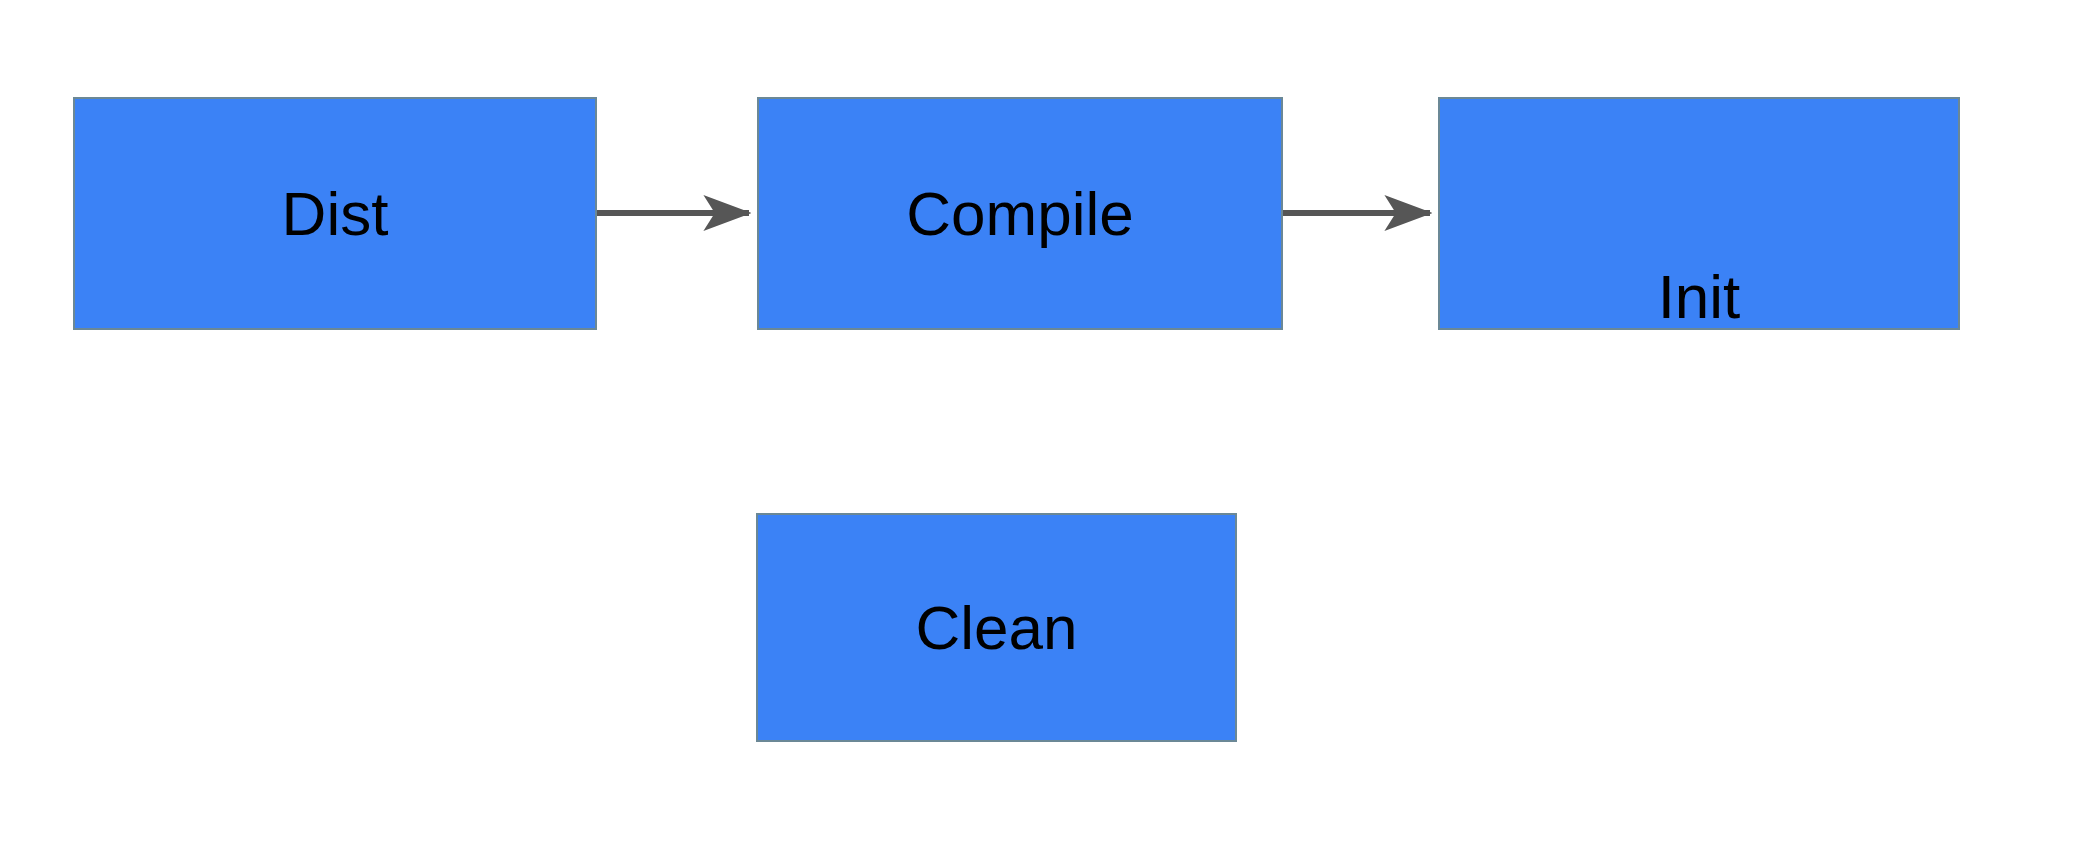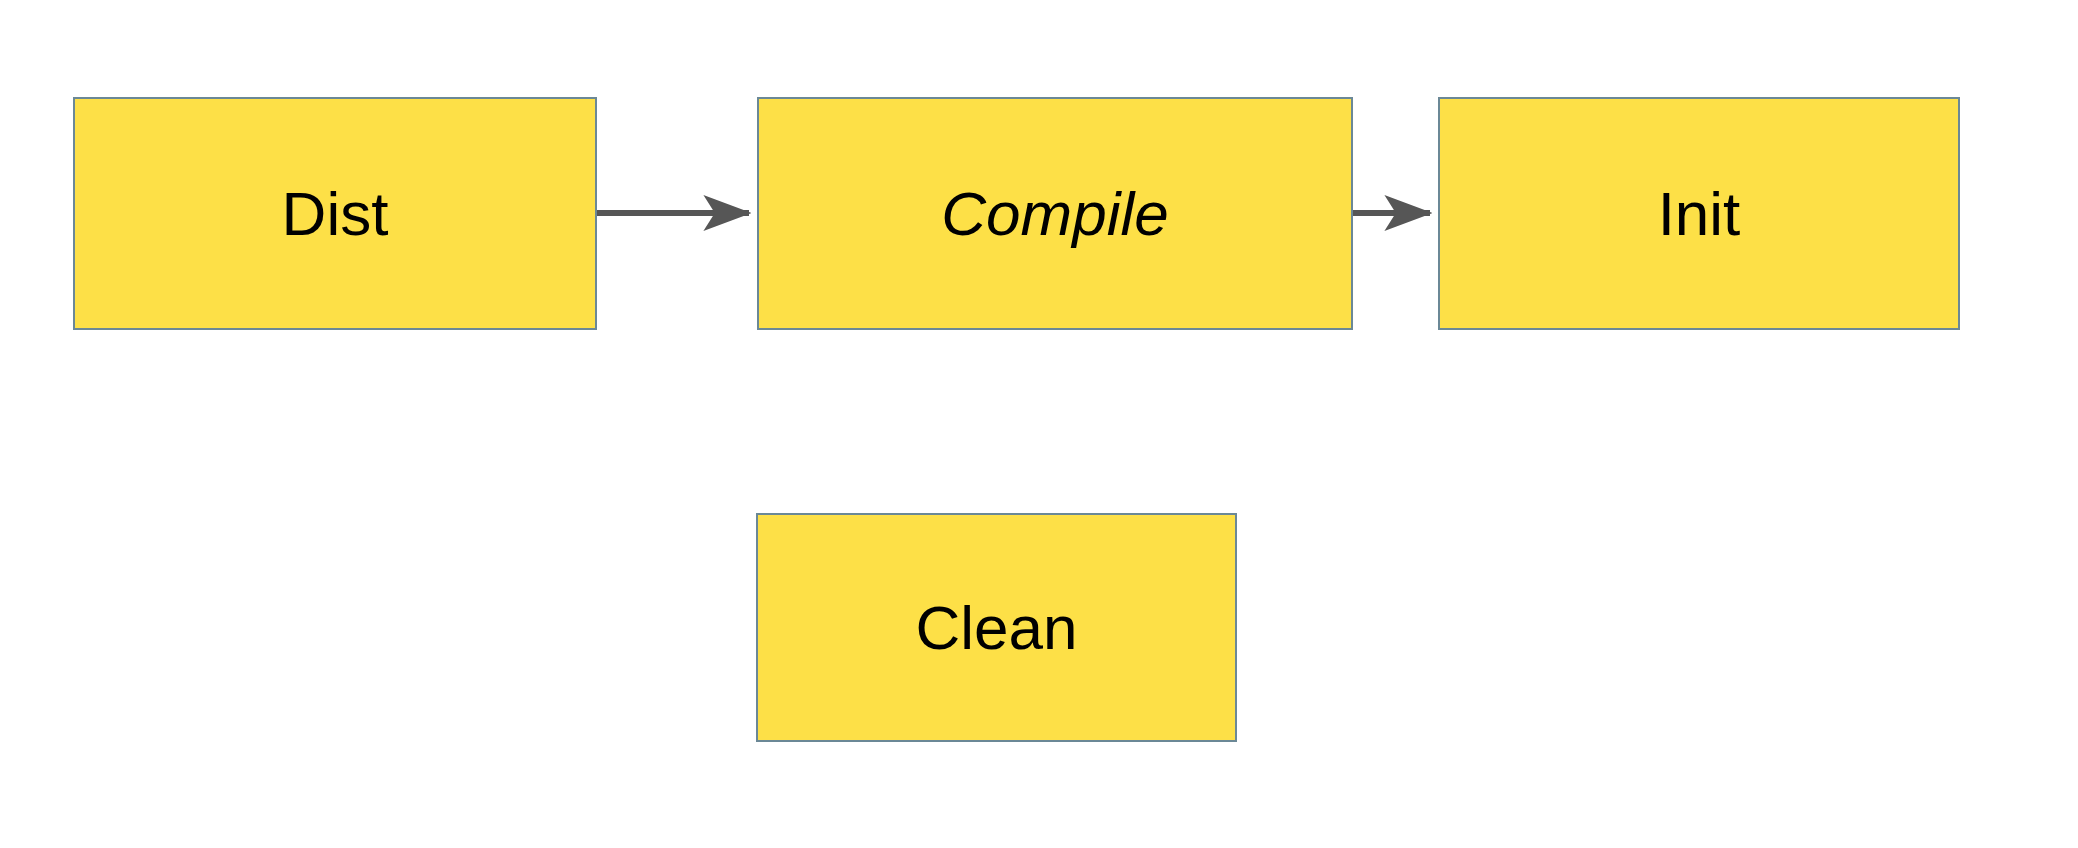--- a/index.html
+++ b/index.html
@@ -13,21 +13,21 @@
   #canvas {
     position: relative;
     width: 2078px;
     height: 848px;
     background: #ffffff;
     overflow: hidden;
   }
   .node {
     position: absolute;
     box-sizing: border-box;
-    background: #fde047;
+    background: #3b82f6;
     border: 2px solid #6b8896;
     display: flex;
     align-items: center;
     justify-content: center;
   }
   .node-label {
     font-family: "Liberation Sans", sans-serif;
     font-size: 62px;
     font-weight: 400;
     color: #000000;
@@ -38,22 +38,22 @@
   .edge-layer {
     position: absolute;
     left: 0;
     top: 0;
     width: 2078px;
     height: 848px;
     pointer-events: none;
   }
   
   #node-dist    { left: 73px;   top: 97px;  width: 524px; height: 233px; }
-  #node-compile { left: 757px;  top: 97px;  width: 596px; height: 233px; font-style: italic; }
-  #node-init    { left: 1438px; top: 97px;  width: 522px; height: 233px; }
+  #node-compile { left: 757px;  top: 97px;  width: 526px; height: 233px; }
+  #node-init    { left: 1438px; top: 97px;  width: 522px; height: 233px; align-items: flex-end; }
   #node-clean   { left: 756px;  top: 513px; width: 481px; height: 229px; }
 </style>
 </head>
 <body>
 
 <div id="canvas">
 
   <svg class="edge-layer" viewBox="0 0 2078 848" width="2078" height="848" xmlns="http://www.w3.org/2000/svg">
     <defs>
       <marker id="arrowhead" markerWidth="8" markerHeight="6" refX="7.6" refY="3" orient="auto" markerUnits="strokeWidth">

